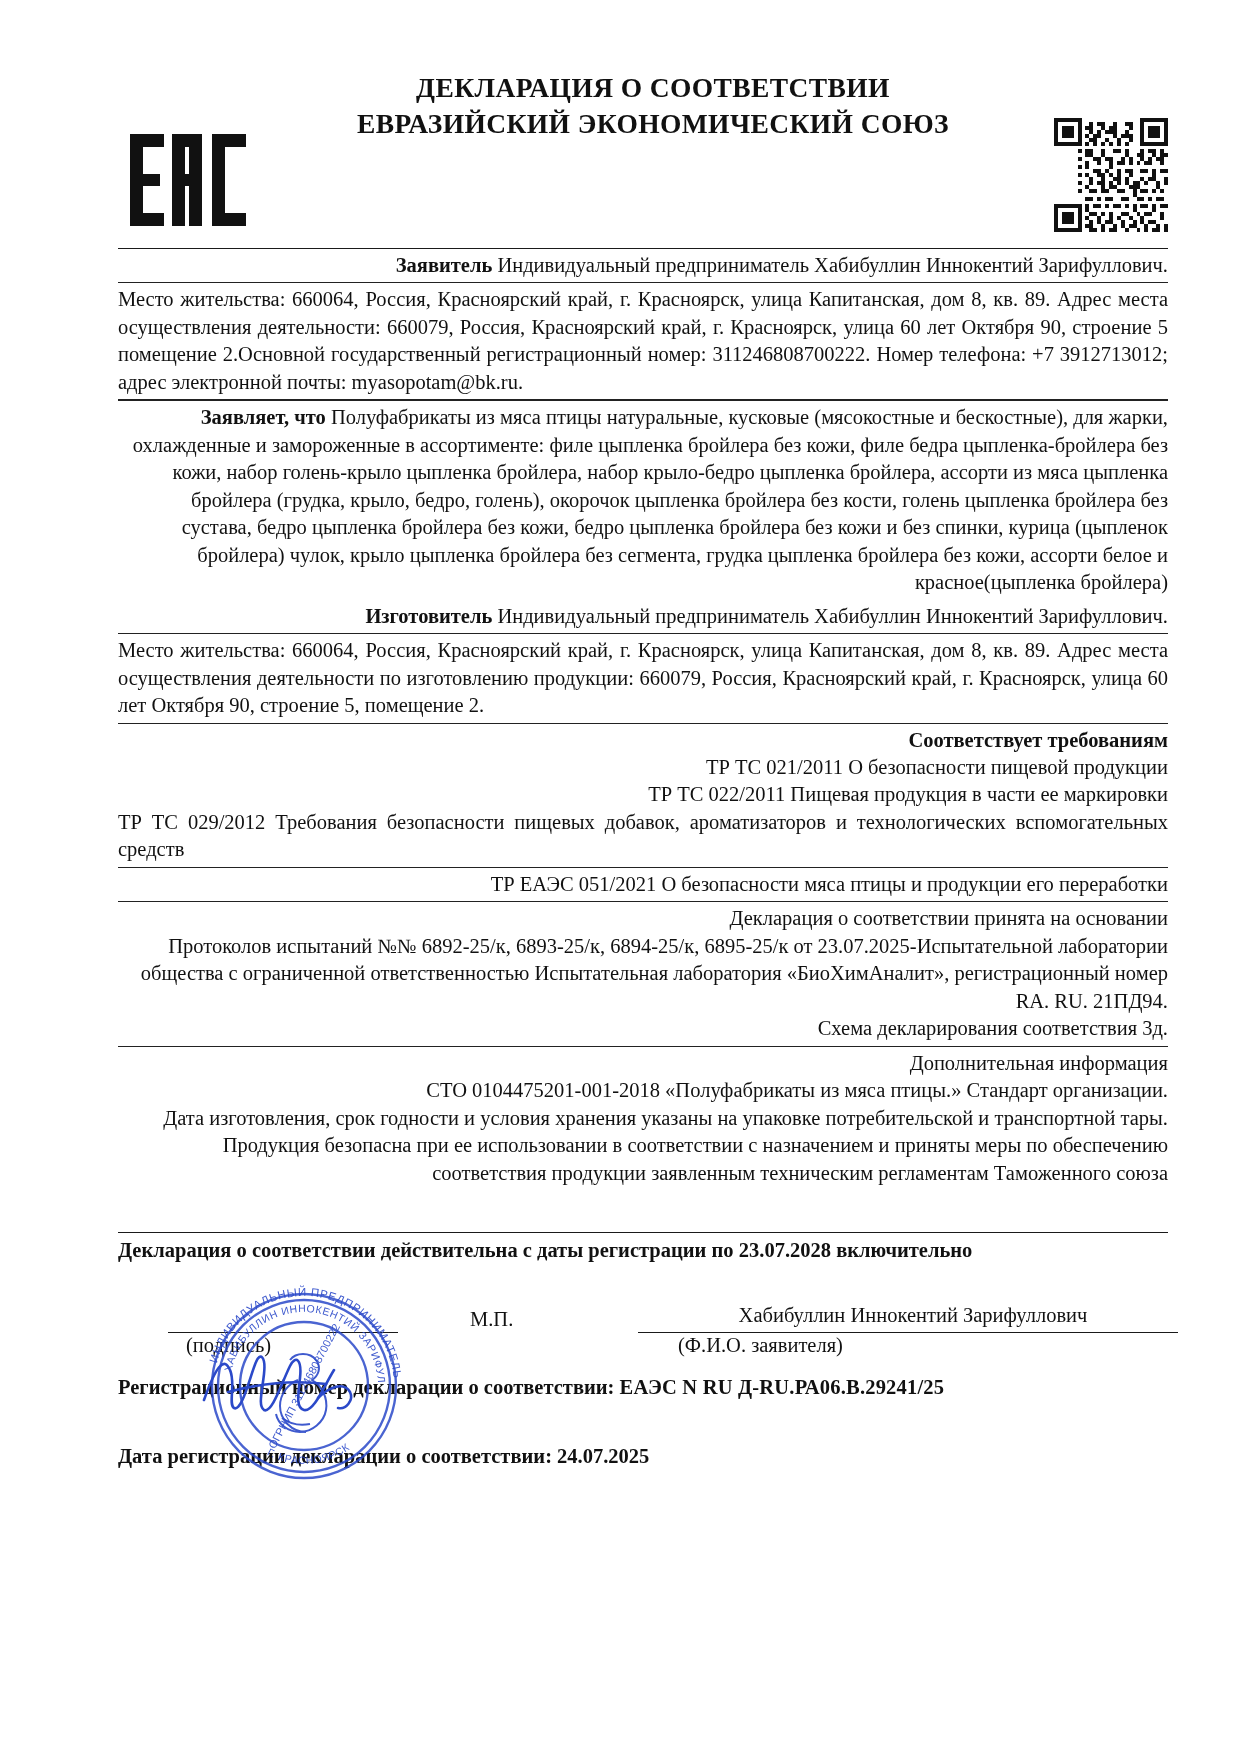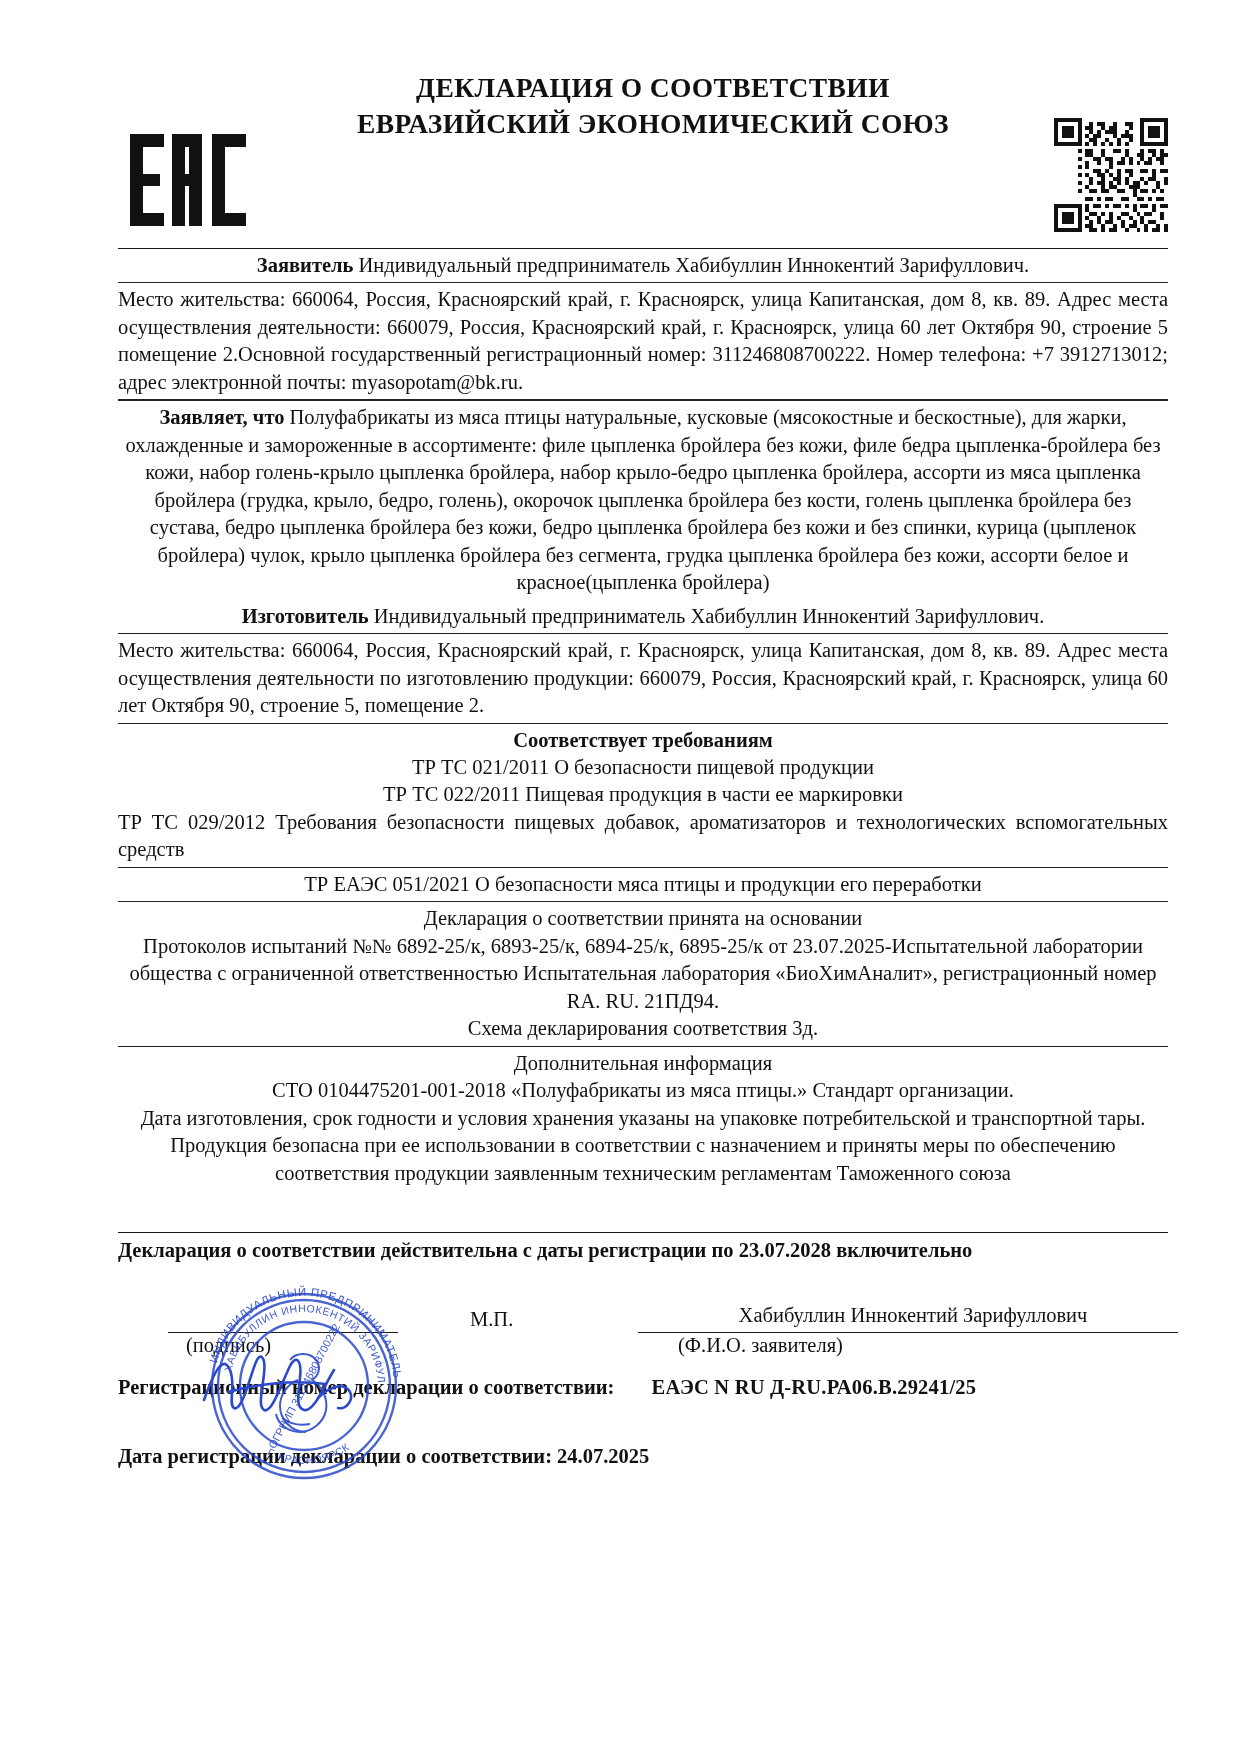--- a/index.html
+++ b/index.html
@@ -66,21 +66,21 @@
   .sect {
     padding: 3px 0 3px 0;
   }
   .p {
     font-size: 20.5px;
     line-height: 1.34;
     text-align: justify;
     text-justify: inter-word;
     margin: 0;
   }
-  .p.nj { text-align: center; }
+  .p.nj { text-align: right; }
   .lbl { font-weight: bold; }
 
   
   .decl-valid {
     font-size: 20.5px;
     font-weight: bold;
     padding: 6px 0 2px 0;
   }
   .sign-row {
     position: relative;
@@ -126,21 +126,21 @@
     left: 50px;
     top: 68px;
     width: 230px;
     border-top: 1.2px solid #1a1a1a;
   }
   .reg-num {
     font-size: 20.5px;
     font-weight: bold;
     padding-top: 16px;
   }
-  .reg-num .val { letter-spacing: 0.2px; margin-left: 32px; }
+  .reg-num .val { letter-spacing: 0.2px; }
   .reg-date {
     font-size: 20.5px;
     font-weight: bold;
     padding-top: 46px;
   }
 
   
   .stamp {
     position: absolute;
     left: 186px;

